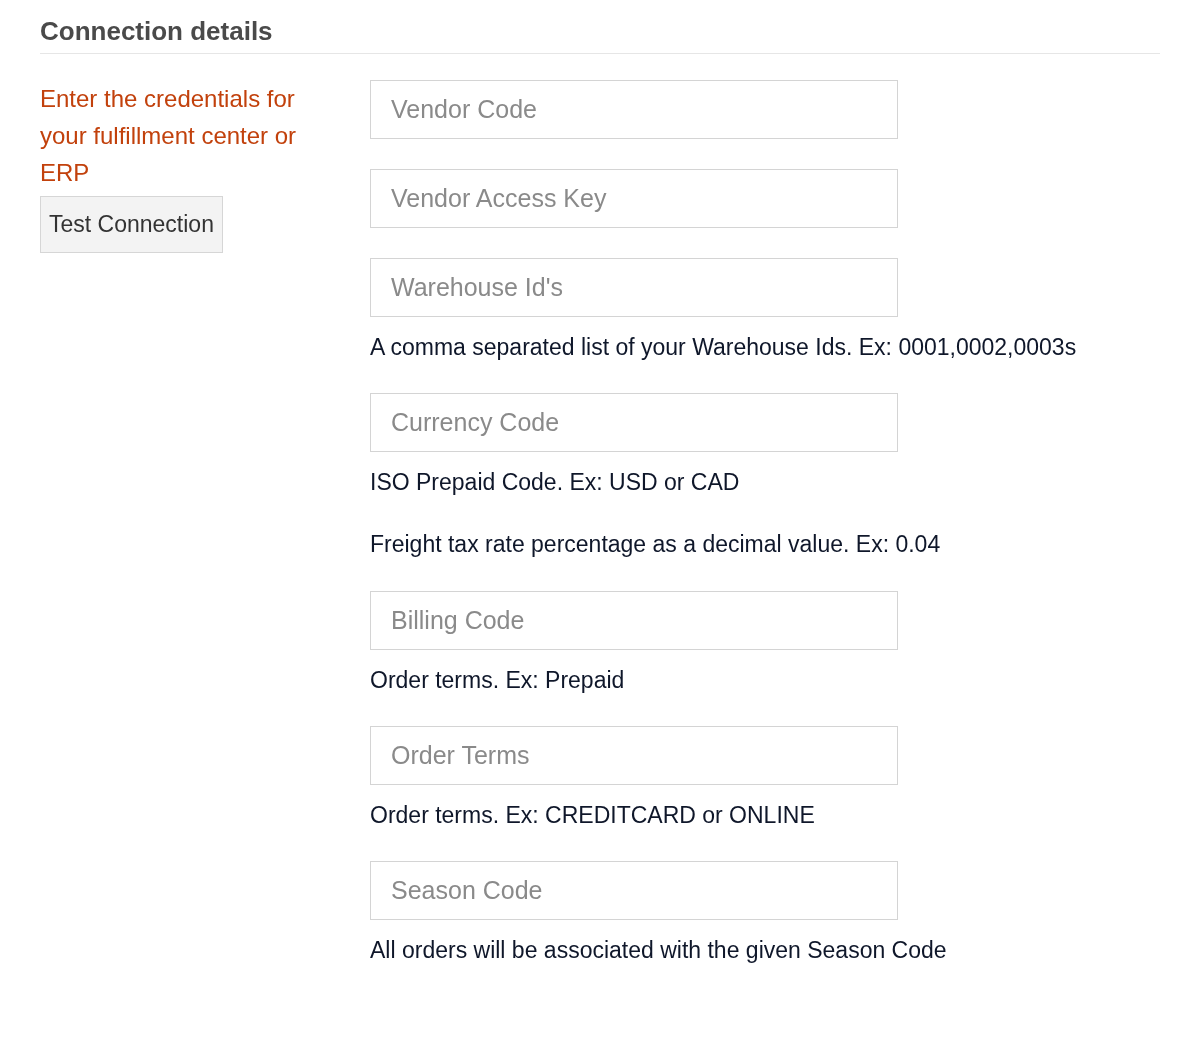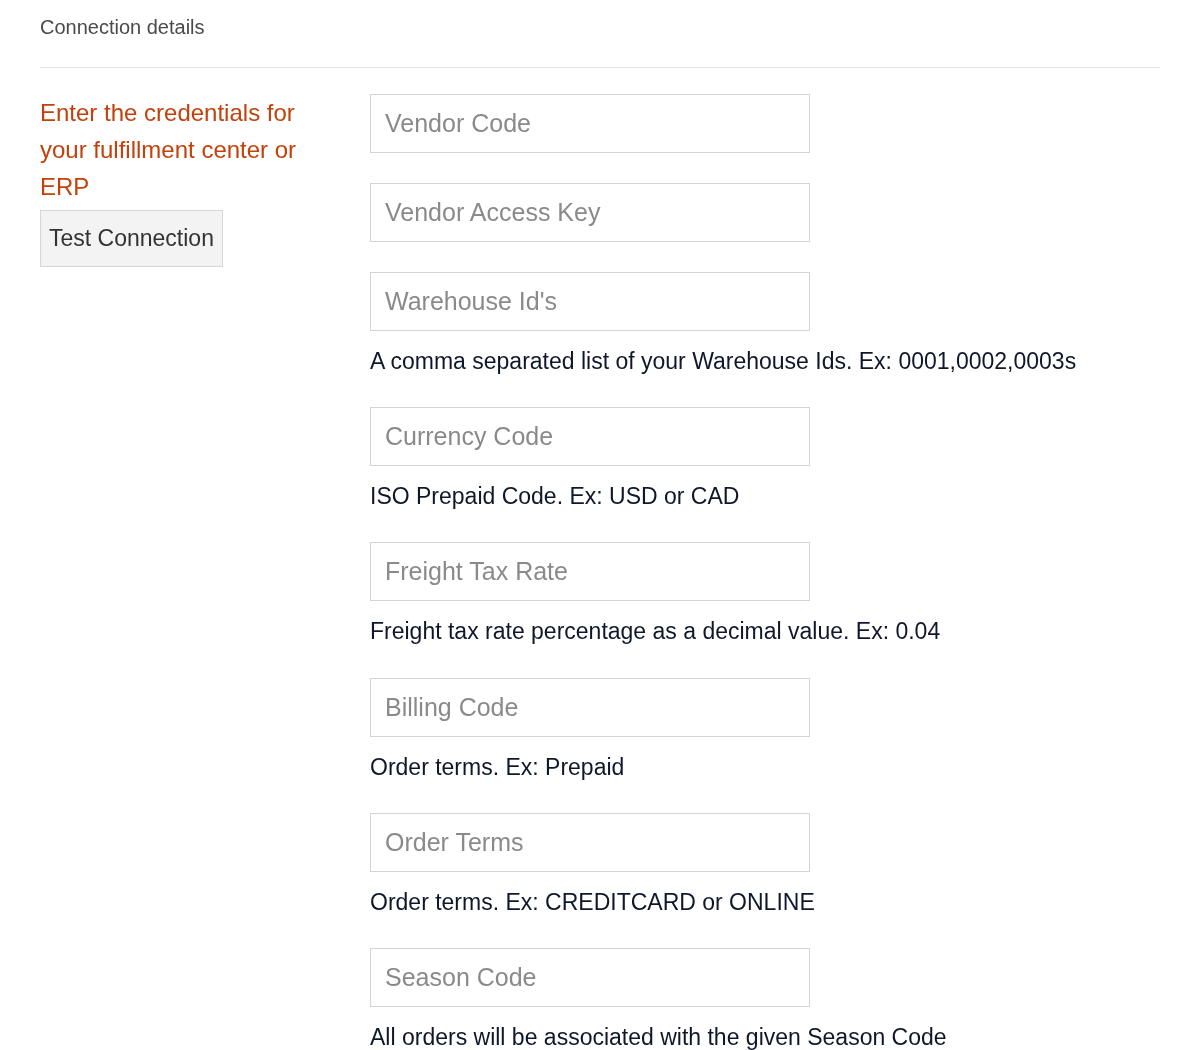--- a/index.html
+++ b/index.html
@@ -8,24 +8,24 @@
       padding: 0;
     }
     body {
       font-family: -apple-system, BlinkMacSystemFont, "Segoe UI", Helvetica, Arial, sans-serif;
       background: #ffffff;
       color: #333;
       width: 1200px;
       padding: 16px 40px 40px 40px;
     }
     .section-title {
-      font-size: 20px;
-      font-weight: 400;
+      font-size: 26px;
+      font-weight: 700;
       color: #4a4a4a;
-      padding-bottom: 28px;
+      padding-bottom: 6px;
       border-bottom: 1px solid #e6e6e6;
       margin-bottom: 26px;
     }
     .content-row {
       display: flex;
       align-items: flex-start;
       gap: 40px;
     }
     .left-col {
       width: 290px;
@@ -47,25 +47,25 @@
       cursor: pointer;
       font-family: inherit;
     }
     .right-col {
       flex: 1;
     }
     .field-block {
       margin-bottom: 30px;
     }
     .text-input {
-      width: 440px;
+      width: 528px;
       max-width: 528px;
       font-size: 25px;
       color: #333;
-      padding: 14px 14px;
+      padding: 14px 20px;
       border: 1px solid #d4d4d4;
       font-family: inherit;
       display: block;
     }
     .text-input::placeholder {
       color: #8a8a8a;
     }
     .help-text {
       font-size: 23px;
       color: #0f172a;
@@ -99,21 +99,20 @@
       <input type="text" class="text-input" placeholder="Warehouse Id's" style="">
       <p class="help-text">A comma separated list of your Warehouse Ids. Ex: 0001,0002,0003s</p>
     </div>
 
     <div class="field-block">
       <input type="text" class="text-input" placeholder="Currency Code" style="">
       <p class="help-text">ISO Prepaid Code. Ex: USD or CAD</p>
     </div>
 
     <div class="field-block">
-      <input type="text" class="text-input" placeholder="Freight Tax Rate" style="">
       <p class="help-text">Freight tax rate percentage as a decimal value. Ex: 0.04</p>
     </div>
 
     <div class="field-block">
       <input type="text" class="text-input" placeholder="Billing Code" style="">
       <p class="help-text">Order terms. Ex: Prepaid</p>
     </div>
 
     <div class="field-block">
       <input type="text" class="text-input" placeholder="Order Terms" style="">

